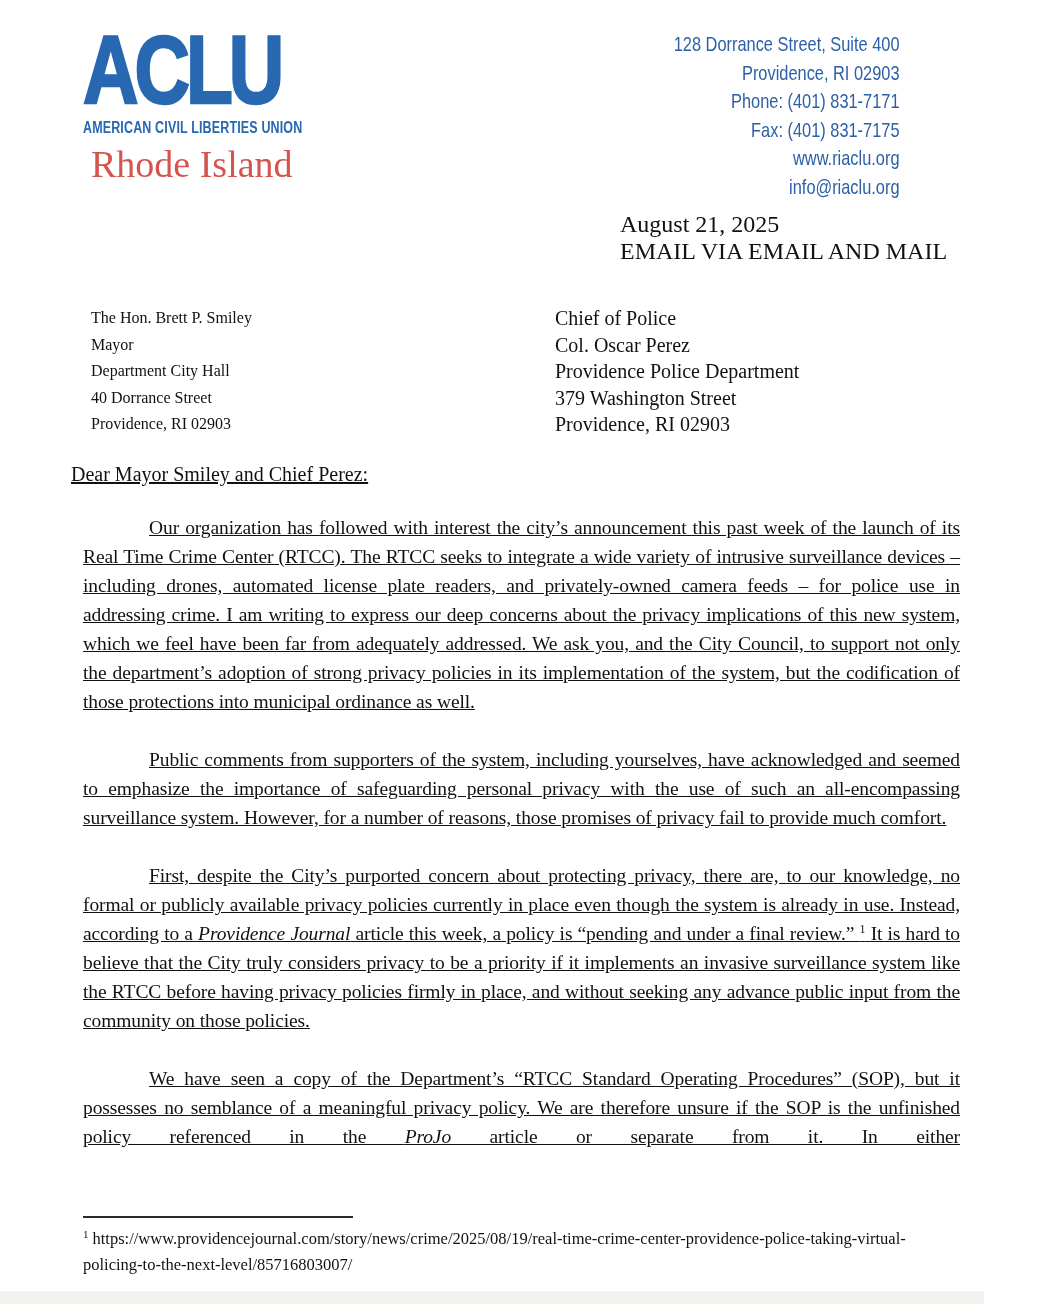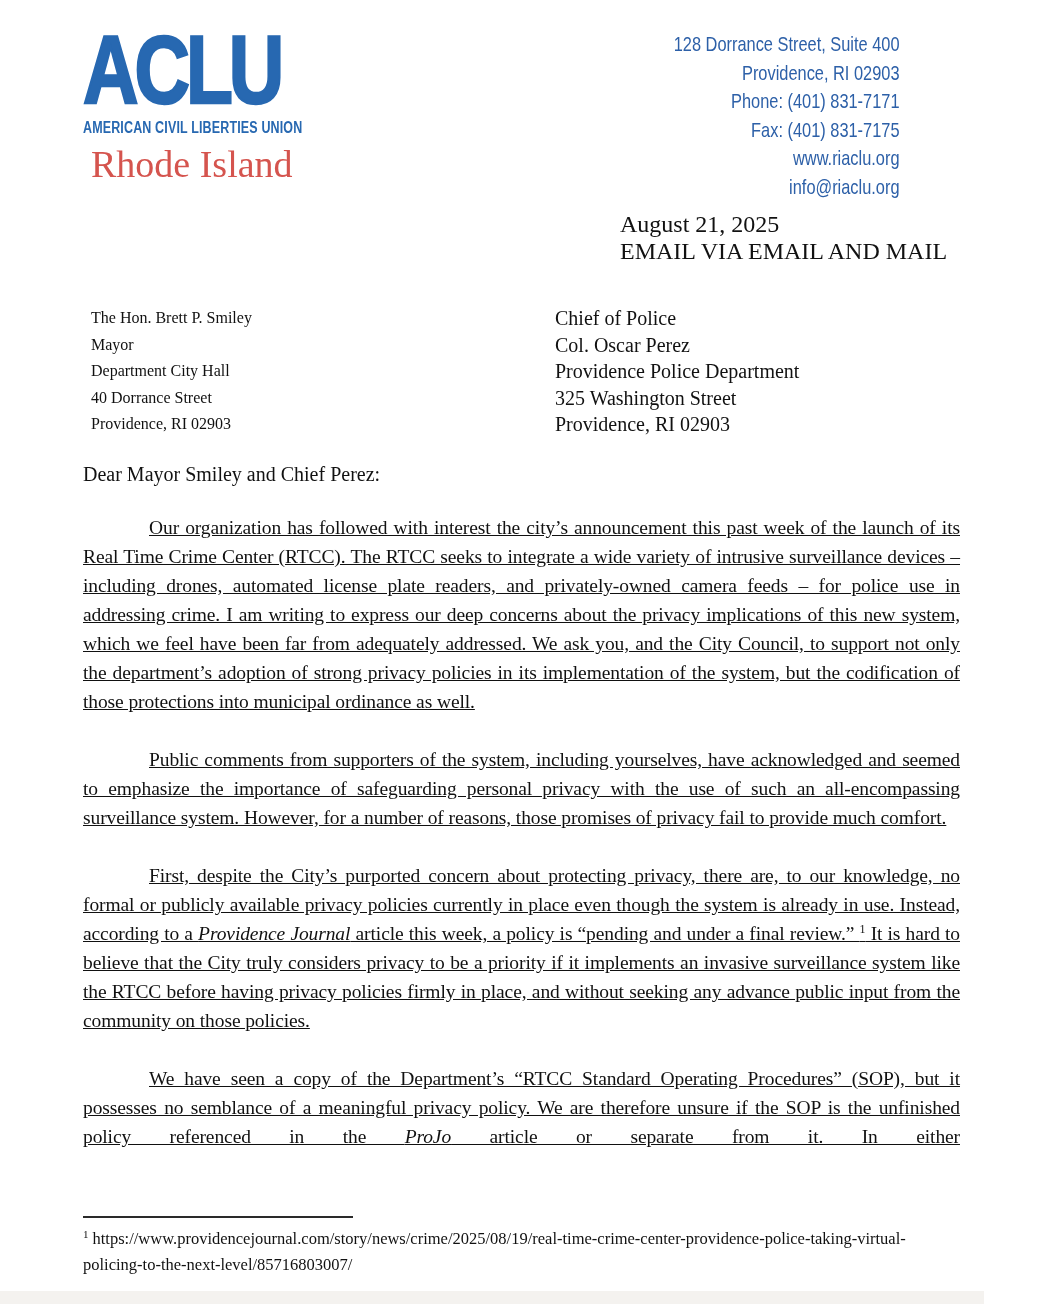--- a/index.html
+++ b/index.html
@@ -62,21 +62,21 @@
     color:var(--contact-blue);
     transform:scaleX(0.78);
     transform-origin:right center;
     white-space:nowrap;
   }
 
   
   .date-block{position:absolute;left:620px;top:211px;font-size:24px;line-height:27px;}
   .recipients-left{position:absolute;left:83px;top:305px;font-size:16px;line-height:26.5px;margin-left:8px;}
   .recipients-right{position:absolute;left:555px;top:305px;font-size:20px;line-height:26.5px;}
-  .salutation{position:absolute;left:83px;top:463px;font-size:20px;}
+  .salutation{position:absolute;left:71px;top:463px;font-size:20px;text-decoration:underline;}
 
   
   .body-block{
     position:absolute;left:83px;top:513px;width:877px;
     font-size:19.5px;line-height:29px;
     text-align:justify;
     letter-spacing:-0.1px;
   }
   .para{margin:0 0 29px 0;text-indent:66px;text-decoration:underline;}
   .para sup{font-size:12px;line-height:0;}
@@ -125,21 +125,21 @@
     <div>Mayor</div>
     <div>Department City Hall</div>
     <div>40 Dorrance Street</div>
     <div>Providence, RI 02903</div>
   </div>
 
   <div class="recipients-right">
     <div>Chief of Police</div>
     <div>Col. Oscar Perez</div>
     <div>Providence Police Department</div>
-    <div>325 Washington Street</div>
+    <div>379 Washington Street</div>
     <div>Providence, RI 02903</div>
   </div>
 
   <div class="salutation">Dear Mayor Smiley and Chief Perez:</div>
 
   <div class="body-block">
     <p class="para"><span>Our organization has followed with interest the city’s announcement this past week of the launch of its Real Time Crime Center (RTCC).  The RTCC seeks to integrate a wide variety of intrusive surveillance devices – including drones, automated license plate readers, and privately-owned camera feeds – for police use in addressing crime. I am writing to express our deep concerns about the privacy implications of this new system, which we feel have been far from adequately addressed.  We ask you, and the City Council, to support not only the department’s adoption of strong privacy policies in its implementation of the system, but the codification of those protections into municipal ordinance as well.</span></p>
     <p class="para"><span>Public comments from supporters of the system, including yourselves, have acknowledged and seemed to emphasize the importance of safeguarding personal privacy with the use of such an all-encompassing surveillance system.  However, for a number of reasons, those promises of privacy fail to provide much comfort.</span></p>
     <p class="para"><span>First, despite the City’s purported concern about protecting privacy, there are, to our knowledge, no formal or publicly available privacy policies currently in place even though the system is already in use. Instead, according to a </span><span style="font-style: italic;">Providence Journal</span><span> article this week, a policy is “pending and under a final review.” </span><sup>1</sup><span> It is hard to believe that the City truly considers privacy to be a priority if it implements an invasive surveillance system like the RTCC before having privacy policies firmly in place, and without seeking any advance public input from the community on those policies.</span></p>
     <p class="para cutoff"><span>We have seen a copy of the Department’s “RTCC Standard Operating Procedures” (SOP), but it possesses no semblance of a meaningful privacy policy. We are therefore unsure if the SOP is the unfinished policy referenced in the </span><span style="font-style: italic;">ProJo</span><span> article or separate from it. In either</span></p>

